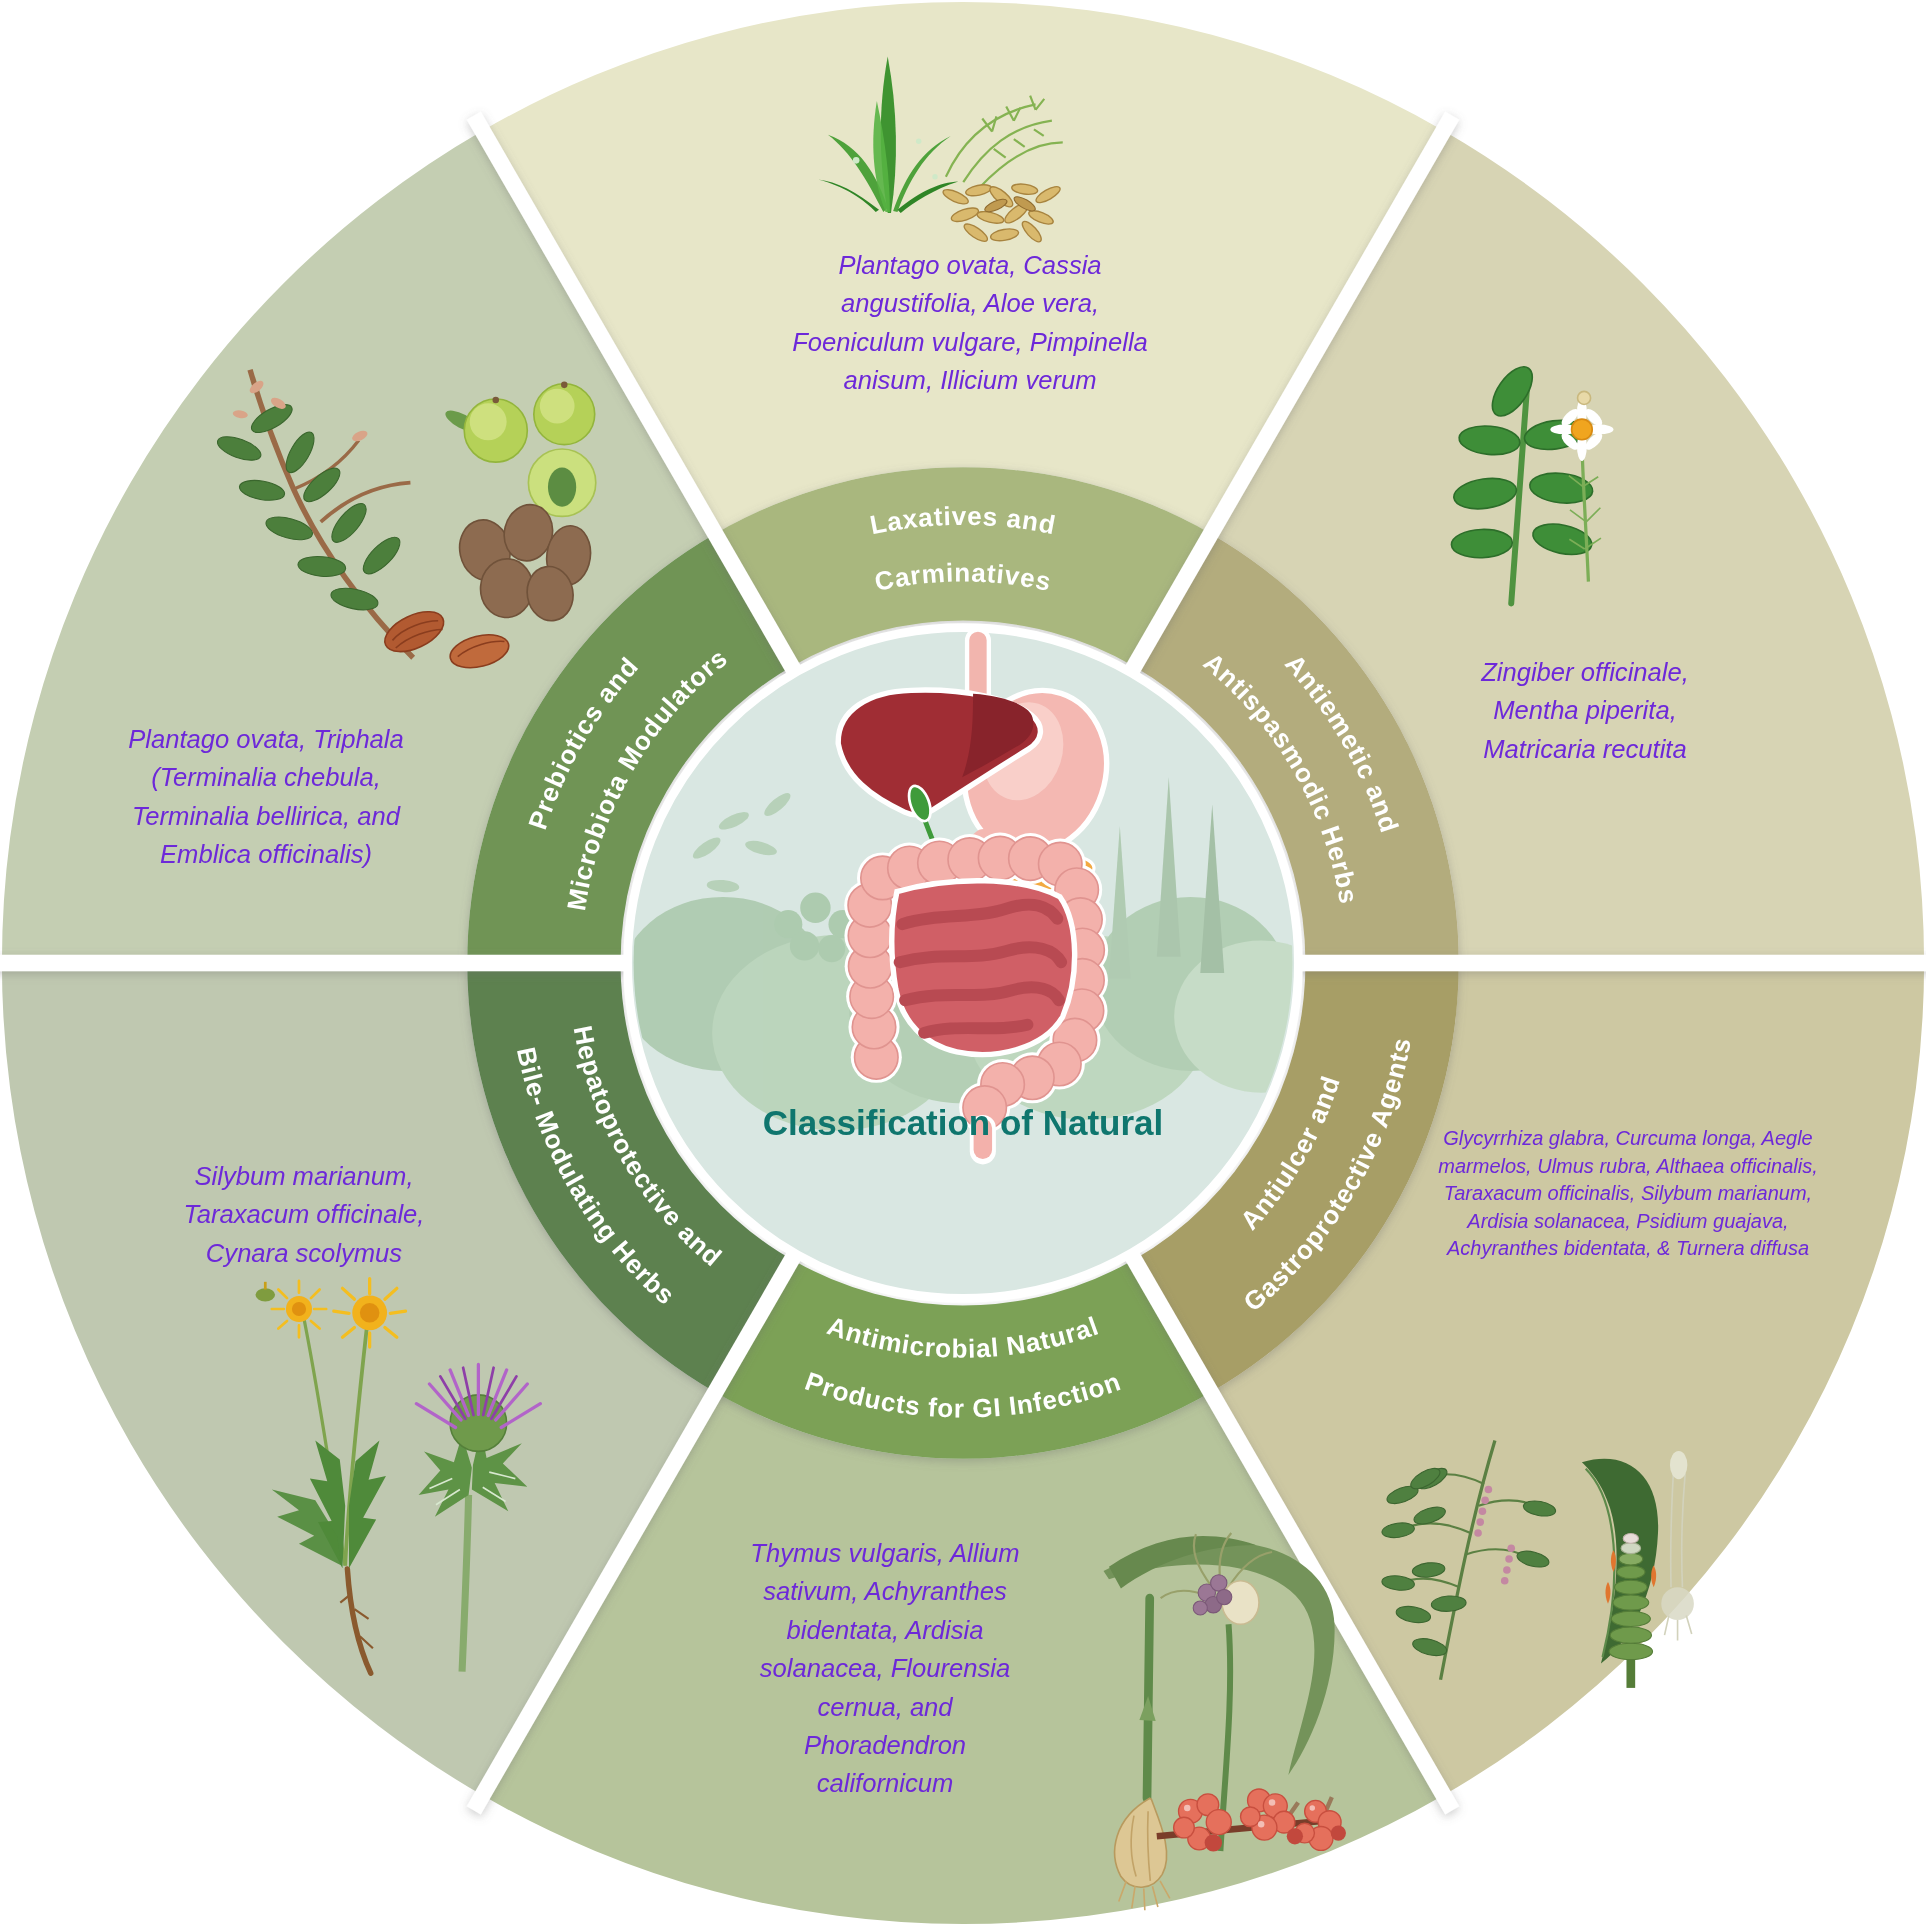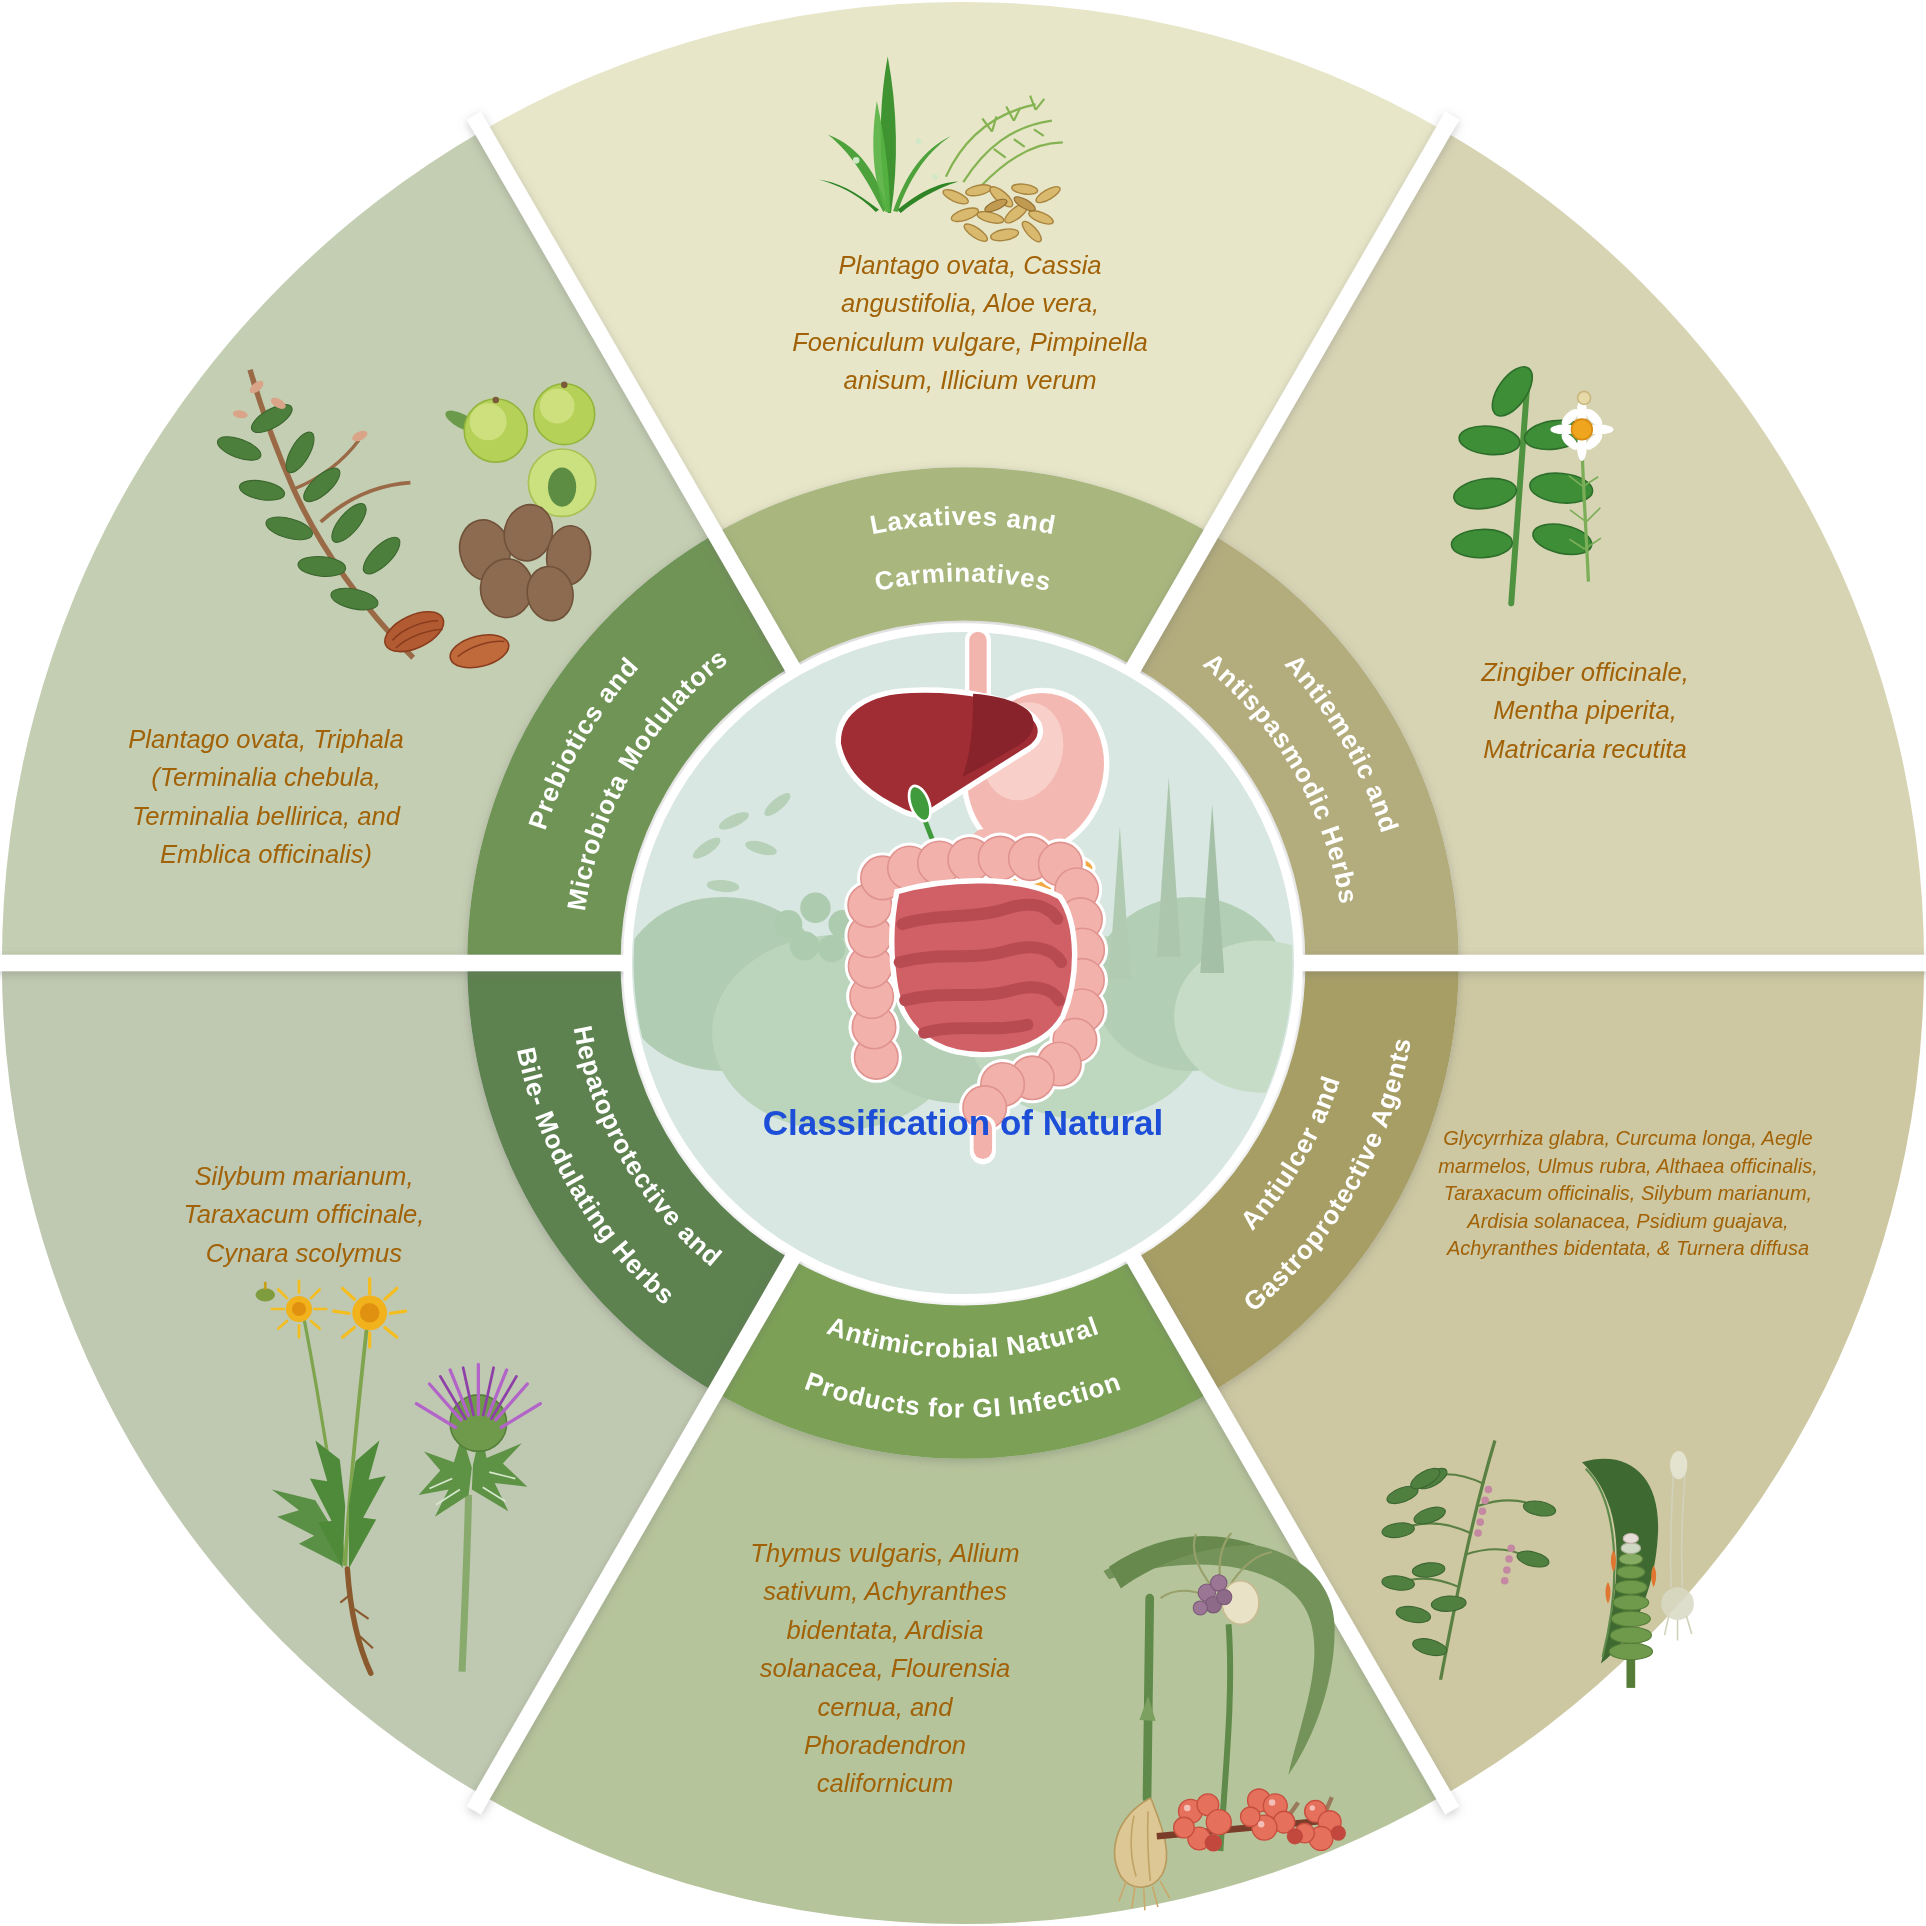--- a/index.html
+++ b/index.html
@@ -2,29 +2,29 @@
 <html style="font-size:8.7px"><head>
 <meta charset="utf-8">
 <style>
   html,body{margin:0;padding:0;}
   body{width:1926px;height:1926px;background:#ffffff;position:relative;overflow:hidden;
        font-family:"Liberation Sans", sans-serif;}
   #wheel{position:absolute;left:0;top:0;}
   .band-label{fill:#ffffff;font-weight:700;font-size:48px;letter-spacing:1.5px;text-anchor:middle;
               font-family:"Liberation Sans", sans-serif;}
   .species{position:absolute;transform:translateX(-50%);text-align:center;font-style:italic;
-           color:#a16207;font-size:25.6px;line-height:1.5;}
+           color:#6d28d9;font-size:25.6px;line-height:1.5;}
   #sp-0{left:970px;top:246px;width:391px;}
   #sp-1{left:1585px;top:653px;width:283px;}
   #sp-2{left:1628px;top:1125px;width:429px;font-size:20px;line-height:1.38;}
   #sp-3{left:885px;top:1534px;width:304px;}
   #sp-4{left:304px;top:1157px;width:304px;}
   #sp-5{left:266px;top:681px;width:294px;margin-top:39px;}
   .center-title{position:absolute;left:963px;top:1097px;width:598px;transform:translateX(-50%);
-                text-align:center;color:#1d4ed8;font-weight:700;font-size:35px;line-height:1.5;}
+                text-align:center;color:#0f766e;font-weight:700;font-size:35px;line-height:1.5;}
 </style>
 </head>
 <body>
 
 <svg id="wheel" width="1926" height="1926" viewBox="0 0 3543 3543" xmlns="http://www.w3.org/2000/svg" xmlns:xlink="http://www.w3.org/1999/xlink">
 
   <defs id="arc-defs">
     <filter id="softsh" x="-20%" y="-20%" width="140%" height="140%">
       <feDropShadow dx="0" dy="5" stdDeviation="9" flood-color="#6b6b6b" flood-opacity="0.35"></feDropShadow>
     </filter>

